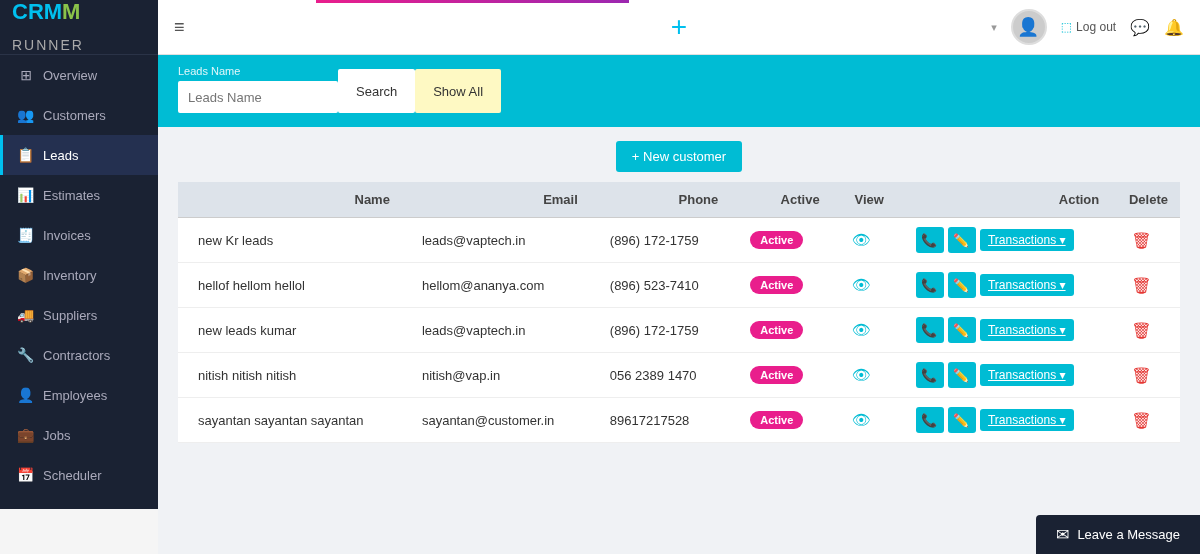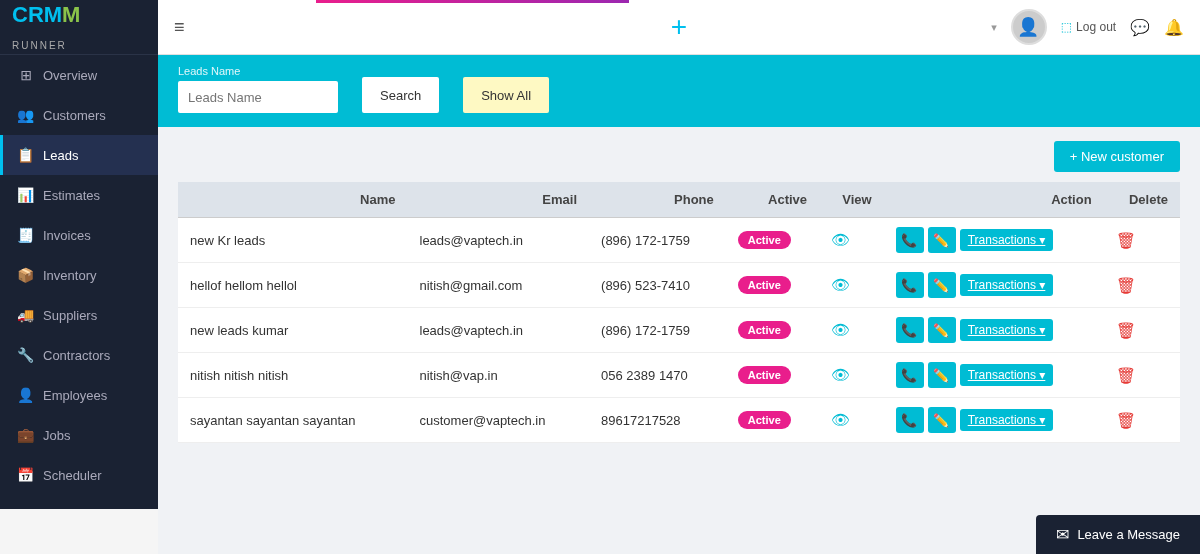--- a/index.html
+++ b/index.html
@@ -24,21 +24,21 @@
       align-items: center;
       height: 55px;
     }
     .logo-text {
       font-size: 22px;
       font-weight: bold;
       color: #fff;
       line-height: 1;
     }
     .logo-text span { color: #00c0ef; }
-    .logo-sub { font-size: 10px; color: #aaa; letter-spacing: 2px; margin-top: 14px; }
+    .logo-sub { font-size: 14px; color: #aaa; letter-spacing: 2px; margin-top: 14px; }
     .sidebar-nav { display: flex; flex-direction: column; flex: 1; }
     .nav-item {
       display: flex;
       align-items: center;
       padding: 12px 14px;
       color: #aab;
       cursor: pointer;
       font-size: 13px;
       border-left: 3px solid transparent;
       transition: background 0.2s;
@@ -88,57 +88,57 @@
       overflow: hidden;
       background: #f0f2f5;
     }
 
     
     .filter-bar {
       background: #00bcd4;
       padding: 10px 20px 14px 20px;
       display: flex;
       align-items: flex-end;
-      gap: 24px;
+      gap: 0;
     }
     .filter-field { display: flex; flex-direction: column; gap: 4px; }
     .filter-label { color: #e0f7fa; font-size: 11px; }
     .filter-input {
       height: 32px;
       padding: 0 10px;
       border: none;
       border-radius: 2px;
       font-size: 13px;
       width: 160px;
       background: #fff;
       outline: none;
     }
     .filter-btn {
-      height: 36px;
+      height: 44px;
       padding: 0 18px;
       border: none;
       cursor: pointer;
       font-size: 13px;
       border-radius: 2px;
     }
     .btn-search { background: #fff; color: #333; }
     .btn-showall { background: #fef9c3; color: #333; }
 
     
     .content {
       flex: 1;
       padding: 14px 20px;
       overflow-y: auto;
       background: #f0f2f5;
     }
 
     
     .content-header {
       display: flex;
-      justify-content: flex-end;
+      justify-content: center;
       margin-bottom: 10px;
     }
     .btn-new-customer {
       background: #00bcd4;
       color: #fff;
       border: none;
       padding: 8px 16px;
       border-radius: 3px;
       cursor: pointer;
       font-size: 13px;
@@ -155,21 +155,21 @@
       background: #dde3ea;
     }
     .leads-table th {
       padding: 10px 12px;
       text-align: right;
       font-weight: 600;
       color: #444;
       border-bottom: 1px solid #ccc;
     }
     .leads-table td {
-      padding: 9px 12px;
+      padding: 9px 20px;
       border-bottom: 1px solid #eee;
       vertical-align: middle;
       color: #333;
     }
 
     .badge-active {
       background: #e91e8c;
       color: #fff;
       padding: 3px 10px;
       border-radius: 12px;
@@ -364,21 +364,21 @@
     <div class="action-btns">
       <button class="btn-teal">📞</button>
       <button class="btn-teal">✏️</button>
       <button class="btn-transactions">Transactions ▾</button>
     </div>
             </td>
             <td><button class="btn-delete">🗑</button></td>
           </tr>
           <tr>
             <td>hellof hellom hellol</td>
-            <td>nitish@gmail.com</td>
+            <td>hellom@ananya.com</td>
             <td>(896) 523-7410</td>
             <td><span class="badge-active">Active</span></td>
             <td><span class="eye-icon">👁</span></td>
             <td>
     <div class="action-btns">
       <button class="btn-teal">📞</button>
       <button class="btn-teal">✏️</button>
       <button class="btn-transactions">Transactions ▾</button>
     </div>
             </td>
@@ -409,21 +409,21 @@
     <div class="action-btns">
       <button class="btn-teal">📞</button>
       <button class="btn-teal">✏️</button>
       <button class="btn-transactions">Transactions ▾</button>
     </div>
             </td>
             <td><button class="btn-delete">🗑</button></td>
           </tr>
           <tr>
             <td>sayantan sayantan sayantan</td>
-            <td>customer@vaptech.in</td>
+            <td>sayantan@customer.in</td>
             <td>89617217528</td>
             <td><span class="badge-active">Active</span></td>
             <td><span class="eye-icon">👁</span></td>
             <td>
     <div class="action-btns">
       <button class="btn-teal">📞</button>
       <button class="btn-teal">✏️</button>
       <button class="btn-transactions">Transactions ▾</button>
     </div>
             </td>

